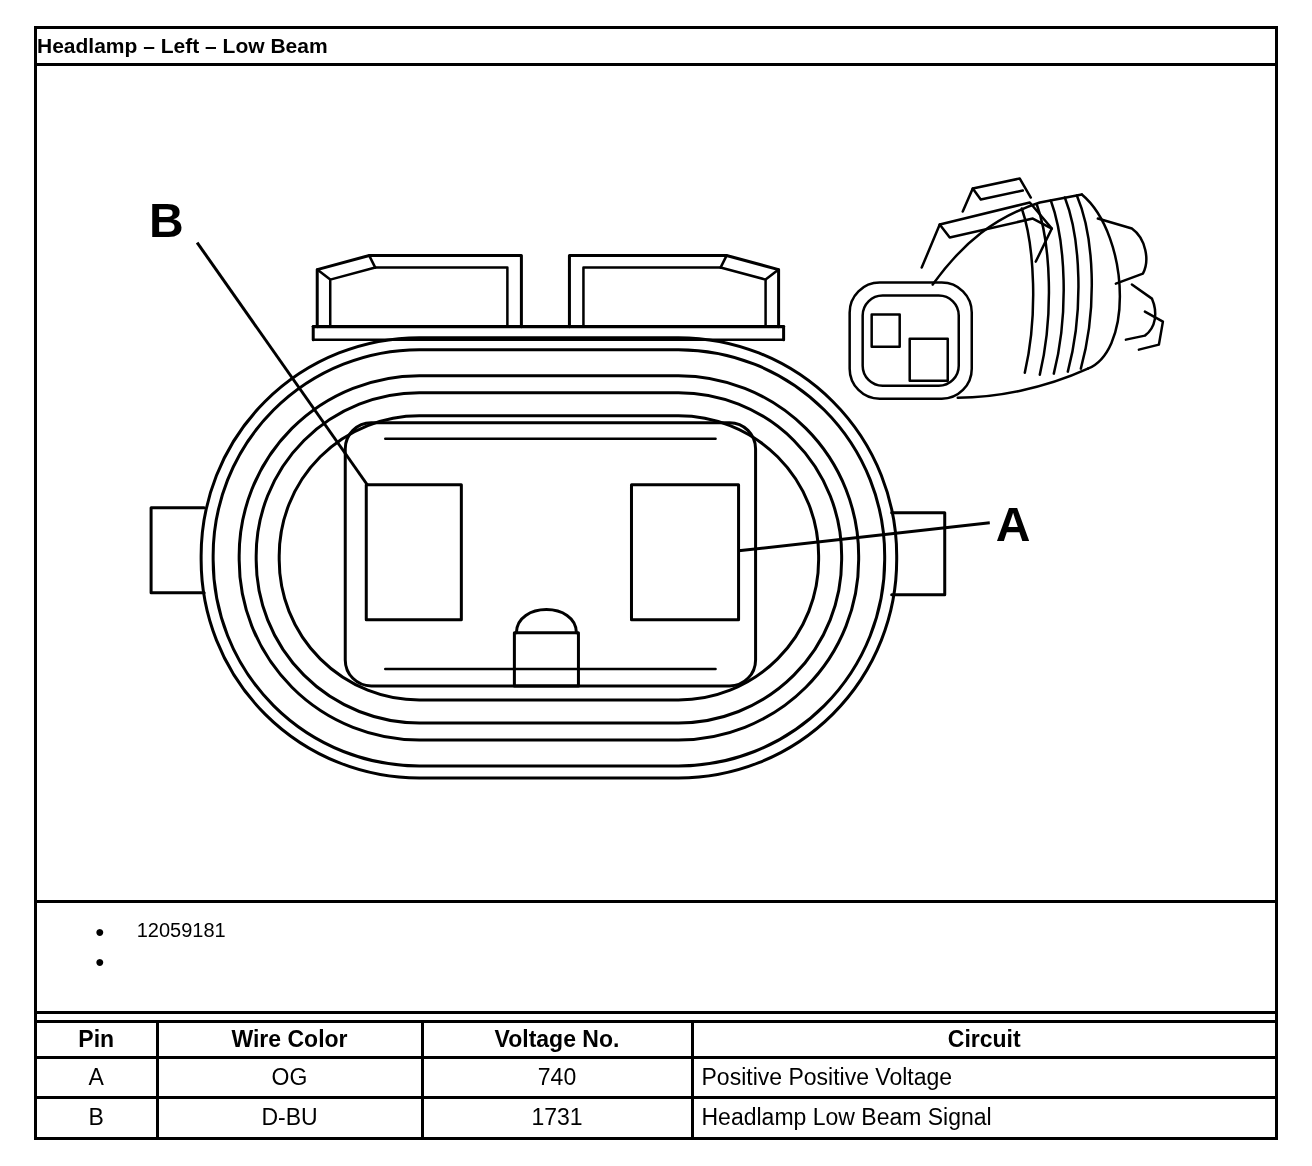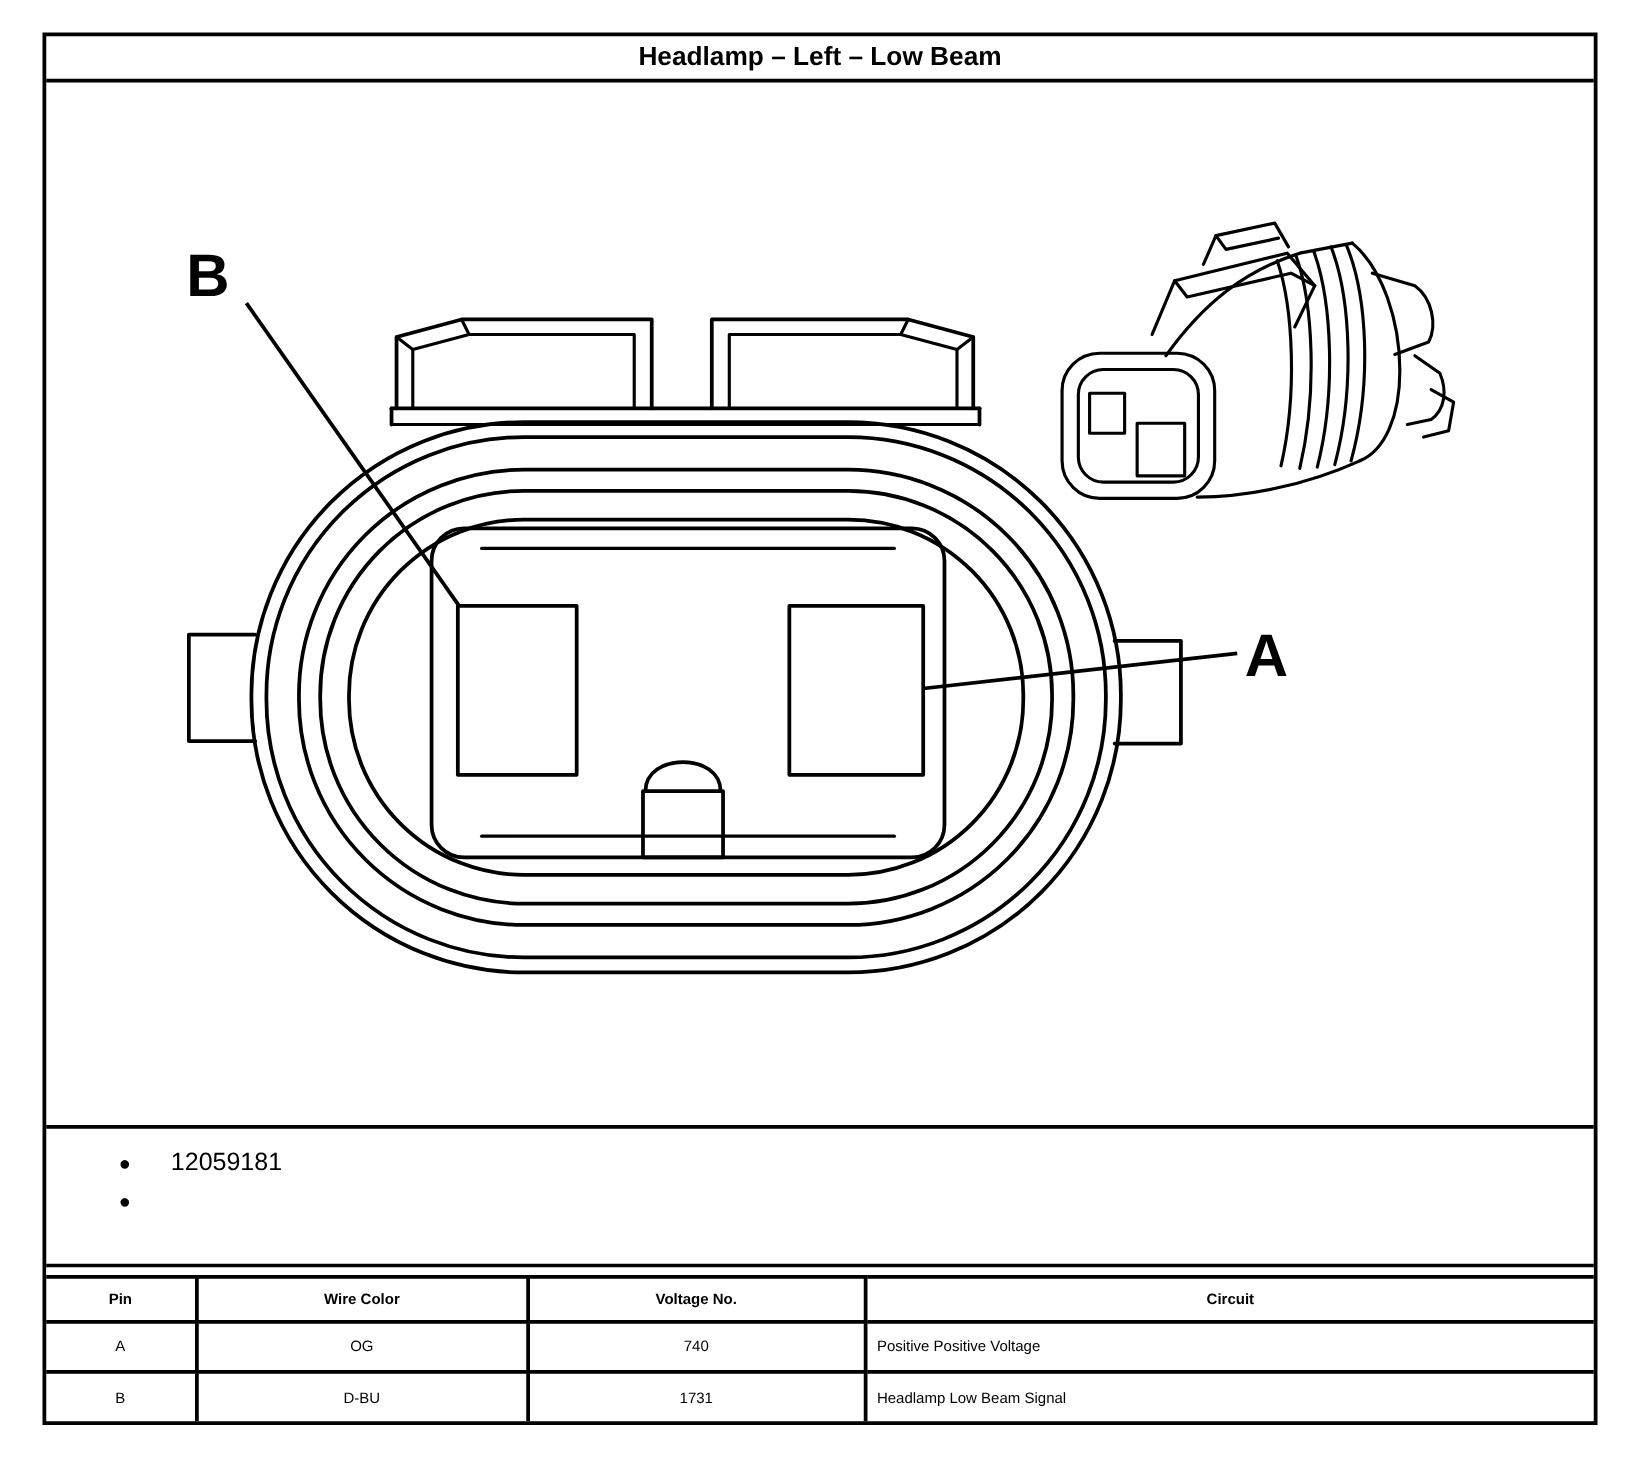--- a/index.html
+++ b/index.html
@@ -13,21 +13,21 @@
   .frame {
     position: absolute; left: 34px; top: 26px;
     width: 1244px; height: 1114px;
     border: 3px solid #000;
     display: flex; flex-direction: column;
     background: #fff;
   }
   .title-bar {
     height: 37px; flex: 0 0 auto;
     border-bottom: 3px solid #000;
-    display: flex; align-items: center; justify-content: center;
+    display: flex; align-items: center; justify-content: flex-start;
     font-size: 21px; font-weight: bold;
   }
   .diagram-area { flex: 1 1 auto; position: relative; overflow: hidden; }
   .diagram-area svg { width: 100%; height: 100%; display: block; }
 
   .part-info-row {
     flex: 0 0 auto; height: 114px;
     border-top: 3px solid #000; border-bottom: 3px solid #000;
     display: flex;
   }
@@ -42,21 +42,21 @@
   .bullet-dot { margin-right: 32px; font-size: 16px; flex: 0 0 auto; }
 
   .table-gap { flex: 0 0 auto; height: 6px; background: #fff; }
 
   .pin-table { width: 100%; border-collapse: collapse; table-layout: fixed; flex: 0 0 auto; }
   .pin-table col.c1 { width: 120px; }
   .pin-table col.c2 { width: 265px; }
   .pin-table col.c3 { width: 270px; }
   .pin-table th, .pin-table td {
     border: 3px solid #000;
-    font-size: 12px; text-align: center;
+    font-size: 23px; text-align: center;
     padding: 3px 6px; overflow: hidden; white-space: nowrap;
   }
   .pin-table th { font-weight: bold; height: 36px; }
   .pin-table td { height: 40px; }
   .pin-table td.func { text-align: left; padding-left: 8px; }
   .pin-table tr > *:first-child { border-left: none; }
   .pin-table tr > *:last-child { border-right: none; }
   .pin-table tbody tr:last-child > * { border-bottom: none; }
 </style>
 </head>

